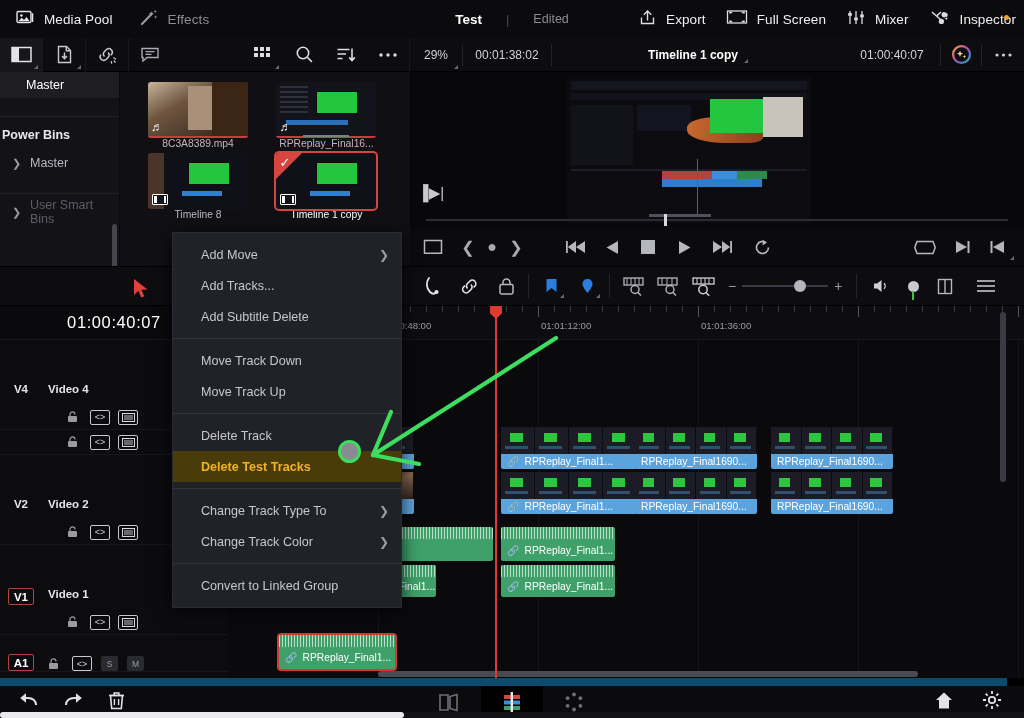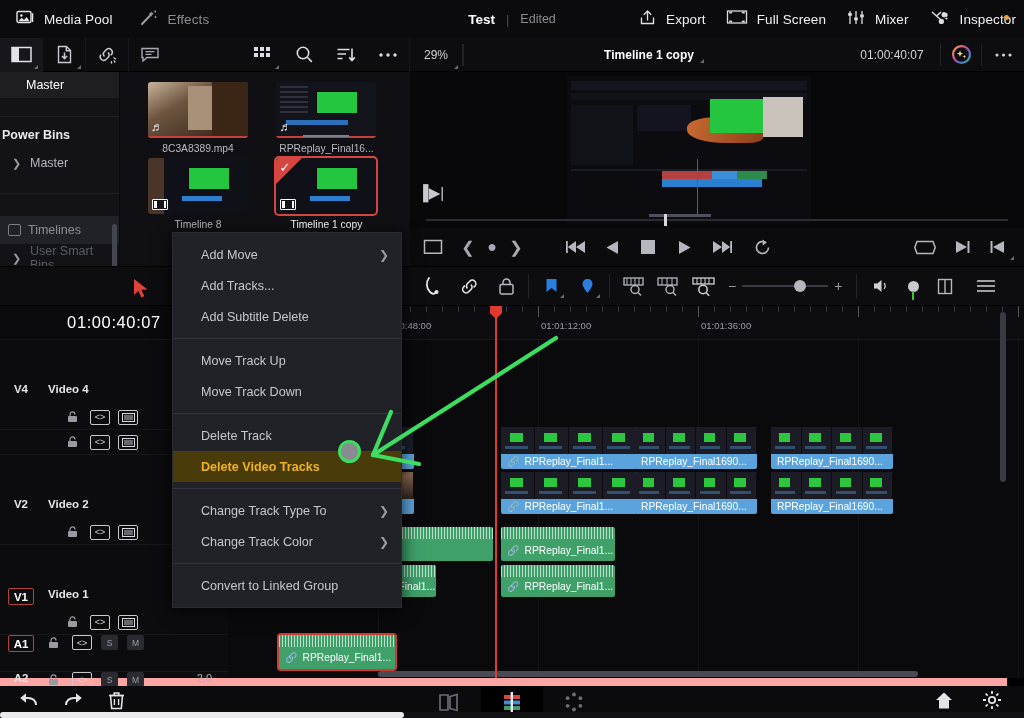--- a/index.html
+++ b/index.html
@@ -4,33 +4,33 @@
 <style>
   * { box-sizing: border-box; margin:0; padding:0; }
   html, body {
     width:1024px; height:718px;
     background:#000;
     font-family:"Liberation Sans", sans-serif;
     overflow:hidden;
     color:#d4d4d6;
     -webkit-font-smoothing:antialiased;
   }
-  #app { position:relative; width:1007px; height:718px; background:#fca5a5; }
+  #app { position:relative; width:1007px; height:718px; background:#0c4a6e; }
 
   
   .topbar{
     position:absolute; left:0; top:0; width:1024px; height:38px;
     background:#0b0b0d; display:flex; align-items:center;
   }
   .tb-left{ position:absolute; left:16px; display:flex; align-items:center; gap:26px;}
   .tb-item{ display:flex; align-items:center; gap:9px; cursor:default;}
   .tb-item .lbl{ font-size:13.5px; color:#f0f0f2; letter-spacing:.1px; }
   .tb-item.dim .lbl{ color:#8b8b93; }
   .tb-center{ position:absolute; left:0; right:0; display:flex; justify-content:center;
-              align-items:center; gap:11px; pointer-events:none;}
+              align-items:center; gap:24px; pointer-events:none;}
   .tb-center .proj{ font-size:13.5px; font-weight:bold; color:#fff;}
   .tb-center .sep{ color:#4a4a52; font-size:13px;}
   .tb-center .edited{ font-size:12.5px; color:#8b8b93;}
   .tb-right{ position:absolute; right:8px; display:flex; align-items:center; gap:20px;}
   .dot-orange{ position:absolute; right:7px; top:6px; width:5px;height:5px;border-radius:50%;
                background:#e8a33d;}
 
   
   .mp-toolbar{
     position:absolute; left:0; top:38px; width:410px; height:34px;
@@ -60,21 +60,21 @@
   .scrollthumb{ position:absolute; right:2px; top:152px; width:5px;height:44px;
                 background:#45454e; border-radius:3px;}
 
   .mp-grid{ position:absolute; left:120px; top:0; right:0; height:202px; background:#101014;
             padding:10px 0 0 28px;}
   .thumb-cell{ width:100px; display:inline-block; margin-right:24px; vertical-align:top;
                margin-bottom:4px;}
   .thumb{ width:100px;height:56px;border-radius:3px; position:relative; overflow:hidden;
           background:#14141a;}
   .thumb.sel{ box-shadow:0 0 0 2px #d6453f; }
-  .thumb-cap{ font-size:10.3px;color:#b9b9c0;text-align:center;margin-top:5px;
+  .thumb-cap{ font-size:10.3px;color:#b9b9c0;text-align:center;
               white-space:nowrap;overflow:hidden;text-overflow:ellipsis;}
   .thumb-cap.sel{ color:#fff;}
   .redbar{ position:absolute;left:0;bottom:0;width:100%;height:2.5px;background:#c5403a;}
   .greybar{ position:absolute;left:27%;bottom:1px;width:46%;height:2px;background:#7e7e88;}
   .audio-note{ position:absolute; left:3px; bottom:4px; font-size:12px;color:#fff;}
   .film-ico{ position:absolute; left:4px; bottom:4px; width:16px;height:11px;
              border:1.5px solid #fff; border-radius:1px; background:#14141a;}
   .film-ico:before,.film-ico:after{ content:""; position:absolute;top:1px;bottom:1px;width:2.5px;
              background:#fff;}
   .film-ico:before{left:1px;} .film-ico:after{right:1px;}
@@ -141,21 +141,21 @@
   .trk-name{ display:flex; align-items:flex-start; height:22px; padding-left:8px; gap:14px;margin-top:43px;}
   .trk-id{ font-size:11.5px; font-weight:bold; color:#e4e4ea; width:26px; text-align:center;}
   .trk-id.hl{ border:1px solid #b5423c; border-radius:2px; color:#fff; height:17px;
               display:flex;align-items:center;justify-content:center;}
   .trk-lbl{ font-size:11.5px; font-weight:bold; color:#e4e4ea;}
   .trk-ctrls{ display:flex; align-items:center; gap:8px; height:24px; padding-left:62px;}
   .ctl{ width:20px;height:15px; display:flex;align-items:center;justify-content:center;
         font-size:9px; color:#a5a5ae; border-radius:2px;}
   .ctl.box{ border:1.3px solid #c8c8d0; color:#d8d8de;}
   .ctl.sq{ background:#2a2a31; color:#9d9da6; font-size:8.5px; width:17px;height:15px;}
-  .arow{ display:flex;align-items:flex-start; height:37px; gap:9px; padding-left:8px;
+  .arow{ display:flex;align-items:flex-end; height:37px; gap:9px; padding-left:8px;
          border-bottom:1px solid #17171b; position:relative;}
   .arow .trk-id{ width:26px;}
   .avol{ position:absolute; right:16px; font-size:11px;color:#b0b0b8;}
 
   .tl-right{ position:absolute; left:228px; top:306px; width:796px; height:372px;
              background:#0a0a0d; overflow:hidden;}
   .ruler{ position:absolute; left:0; top:0; width:796px; height:34px; background:#0d0d11;
           border-bottom:1px solid #18181c;}
   .tick{ position:absolute; top:0; width:1px; height:6px; background:#35353e;}
   .tick.maj{ height:11px; background:#55555f;}
@@ -382,24 +382,20 @@
       </div>
       <div class="tree-divider" style="margin-top:18px"></div>
       <div class="tree-row tree-head">
         <span>Power Bins</span>
       </div>
       <div class="tree-row tree-child">
         <span class="chev">❯</span>
         <span>Master</span>
       </div>
       <div class="tree-divider" style="margin-top:16px"></div>
-      <div class="tree-row tl" style="margin-top:22px">
-        <span class="tl-ico"></span>
-        <span>Timelines</span>
-      </div>
       <div class="tree-row tree-child" style="color:#5c5c65">
         <span class="chev">❯</span>
         <span>User Smart Bins</span>
       </div>
       <div class="scrollthumb"></div>
     </div>
 
     <div class="mp-grid">
       
       <div class="thumb-cell">
@@ -454,20 +450,23 @@
       </div>
     </div>
   </div>
 
   <div class="viewer-top">
     <div class="vt-cell" style="width:52px">
       <span>29%</span>
       <span class="corner"></span>
     </div>
     <div class="vt-sep"></div>
+    <div class="vt-cell" style="width:88px">
+      <span>00:01:38:02</span>
+    </div>
     <div class="vt-sep"></div>
     <div class="vt-cell" style="flex:1">
       <span style="font-weight:bold;color:#fff">Timeline 1 copy</span>
       <span class="corner" style="right:auto;margin-left:6px;position:relative;bottom:-6px"></span>
     </div>
     <div class="vt-cell" style="width:96px">
       <span>01:00:40:07</span>
     </div>
     <div class="vt-sep"></div>
     <div class="vt-cell" style="width:40px">
@@ -1102,31 +1101,31 @@
       <span class="car">❯</span>
     </div>
     <div class="ctx-item">
       <span>Add Tracks...</span>
     </div>
     <div class="ctx-item">
       <span>Add Subtitle Delete</span>
     </div>
     <div class="ctx-div"></div>
     <div class="ctx-item">
+      <span>Move Track Down</span>
+    </div>
+    <div class="ctx-item">
       <span>Move Track Up</span>
-    </div>
-    <div class="ctx-item">
-      <span>Move Track Down</span>
     </div>
     <div class="ctx-div"></div>
     <div class="ctx-item">
       <span>Delete Track</span>
     </div>
     <div class="ctx-item hl">
-      <span>Delete Video Tracks</span>
+      <span>Delete Test Tracks</span>
     </div>
     <div class="ctx-div"></div>
     <div class="ctx-item">
       <span>Change Track Type To</span>
       <span class="car">❯</span>
     </div>
     <div class="ctx-item">
       <span>Change Track Color</span>
       <span class="car">❯</span>
     </div>

